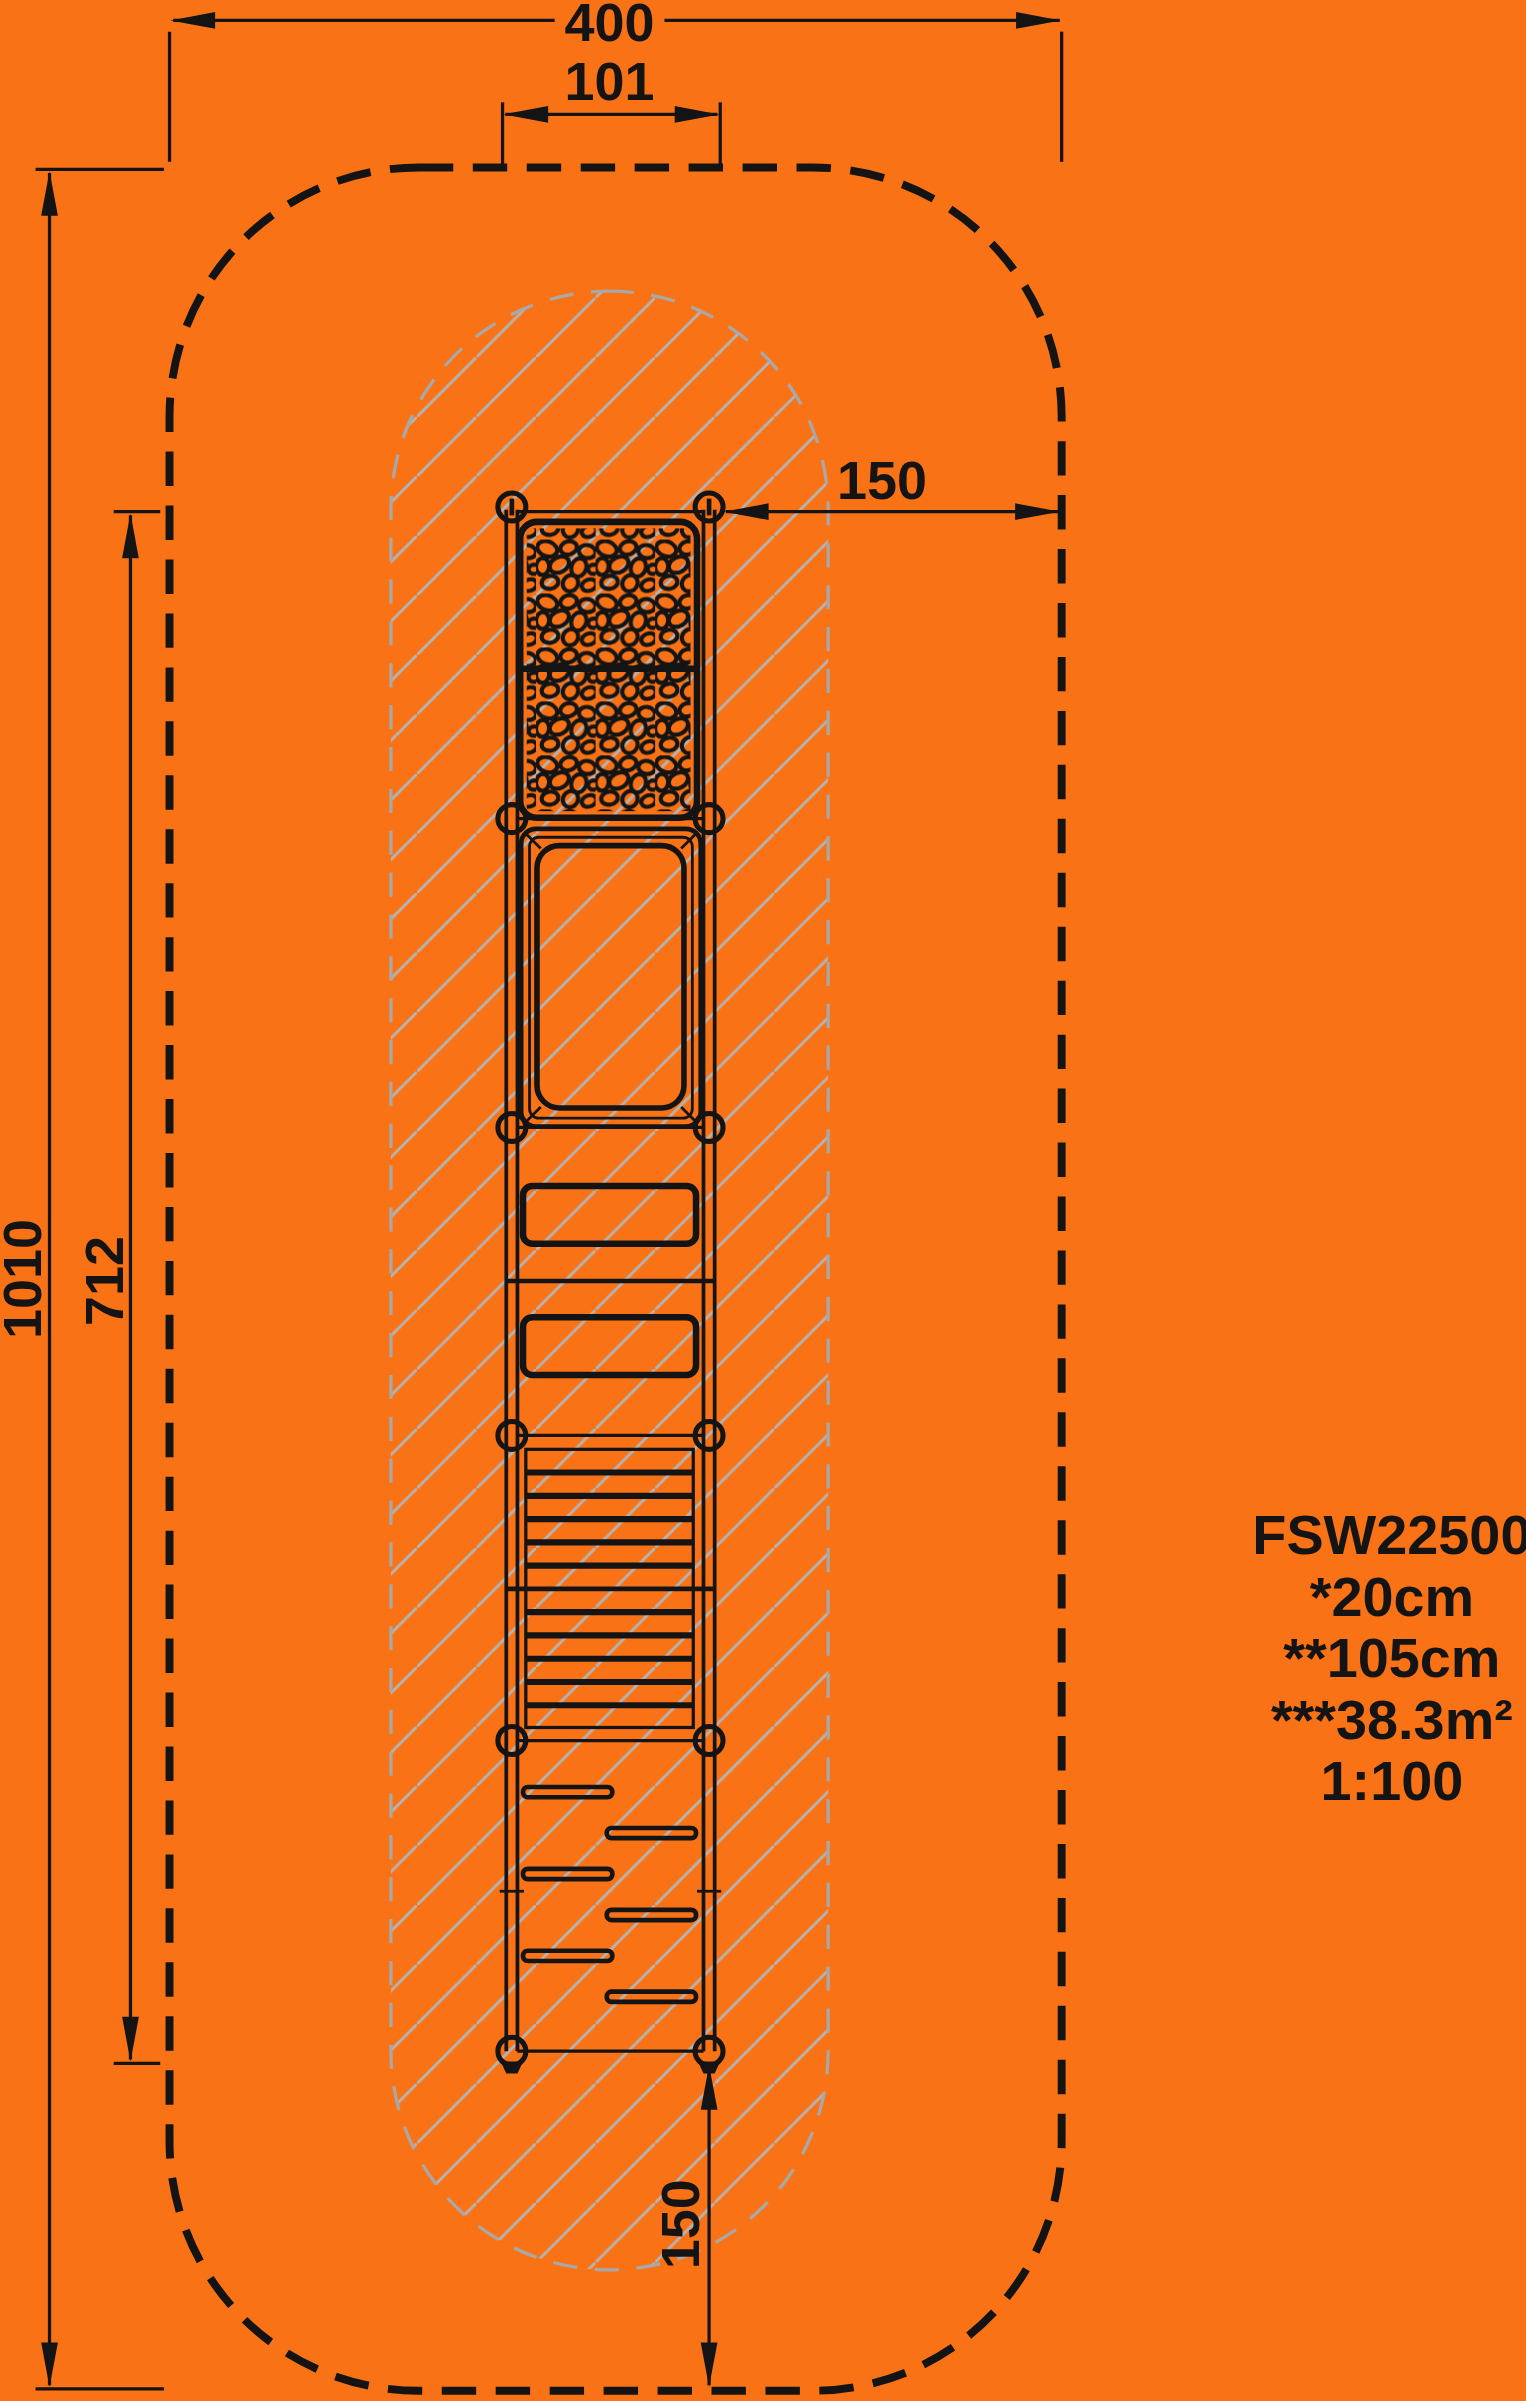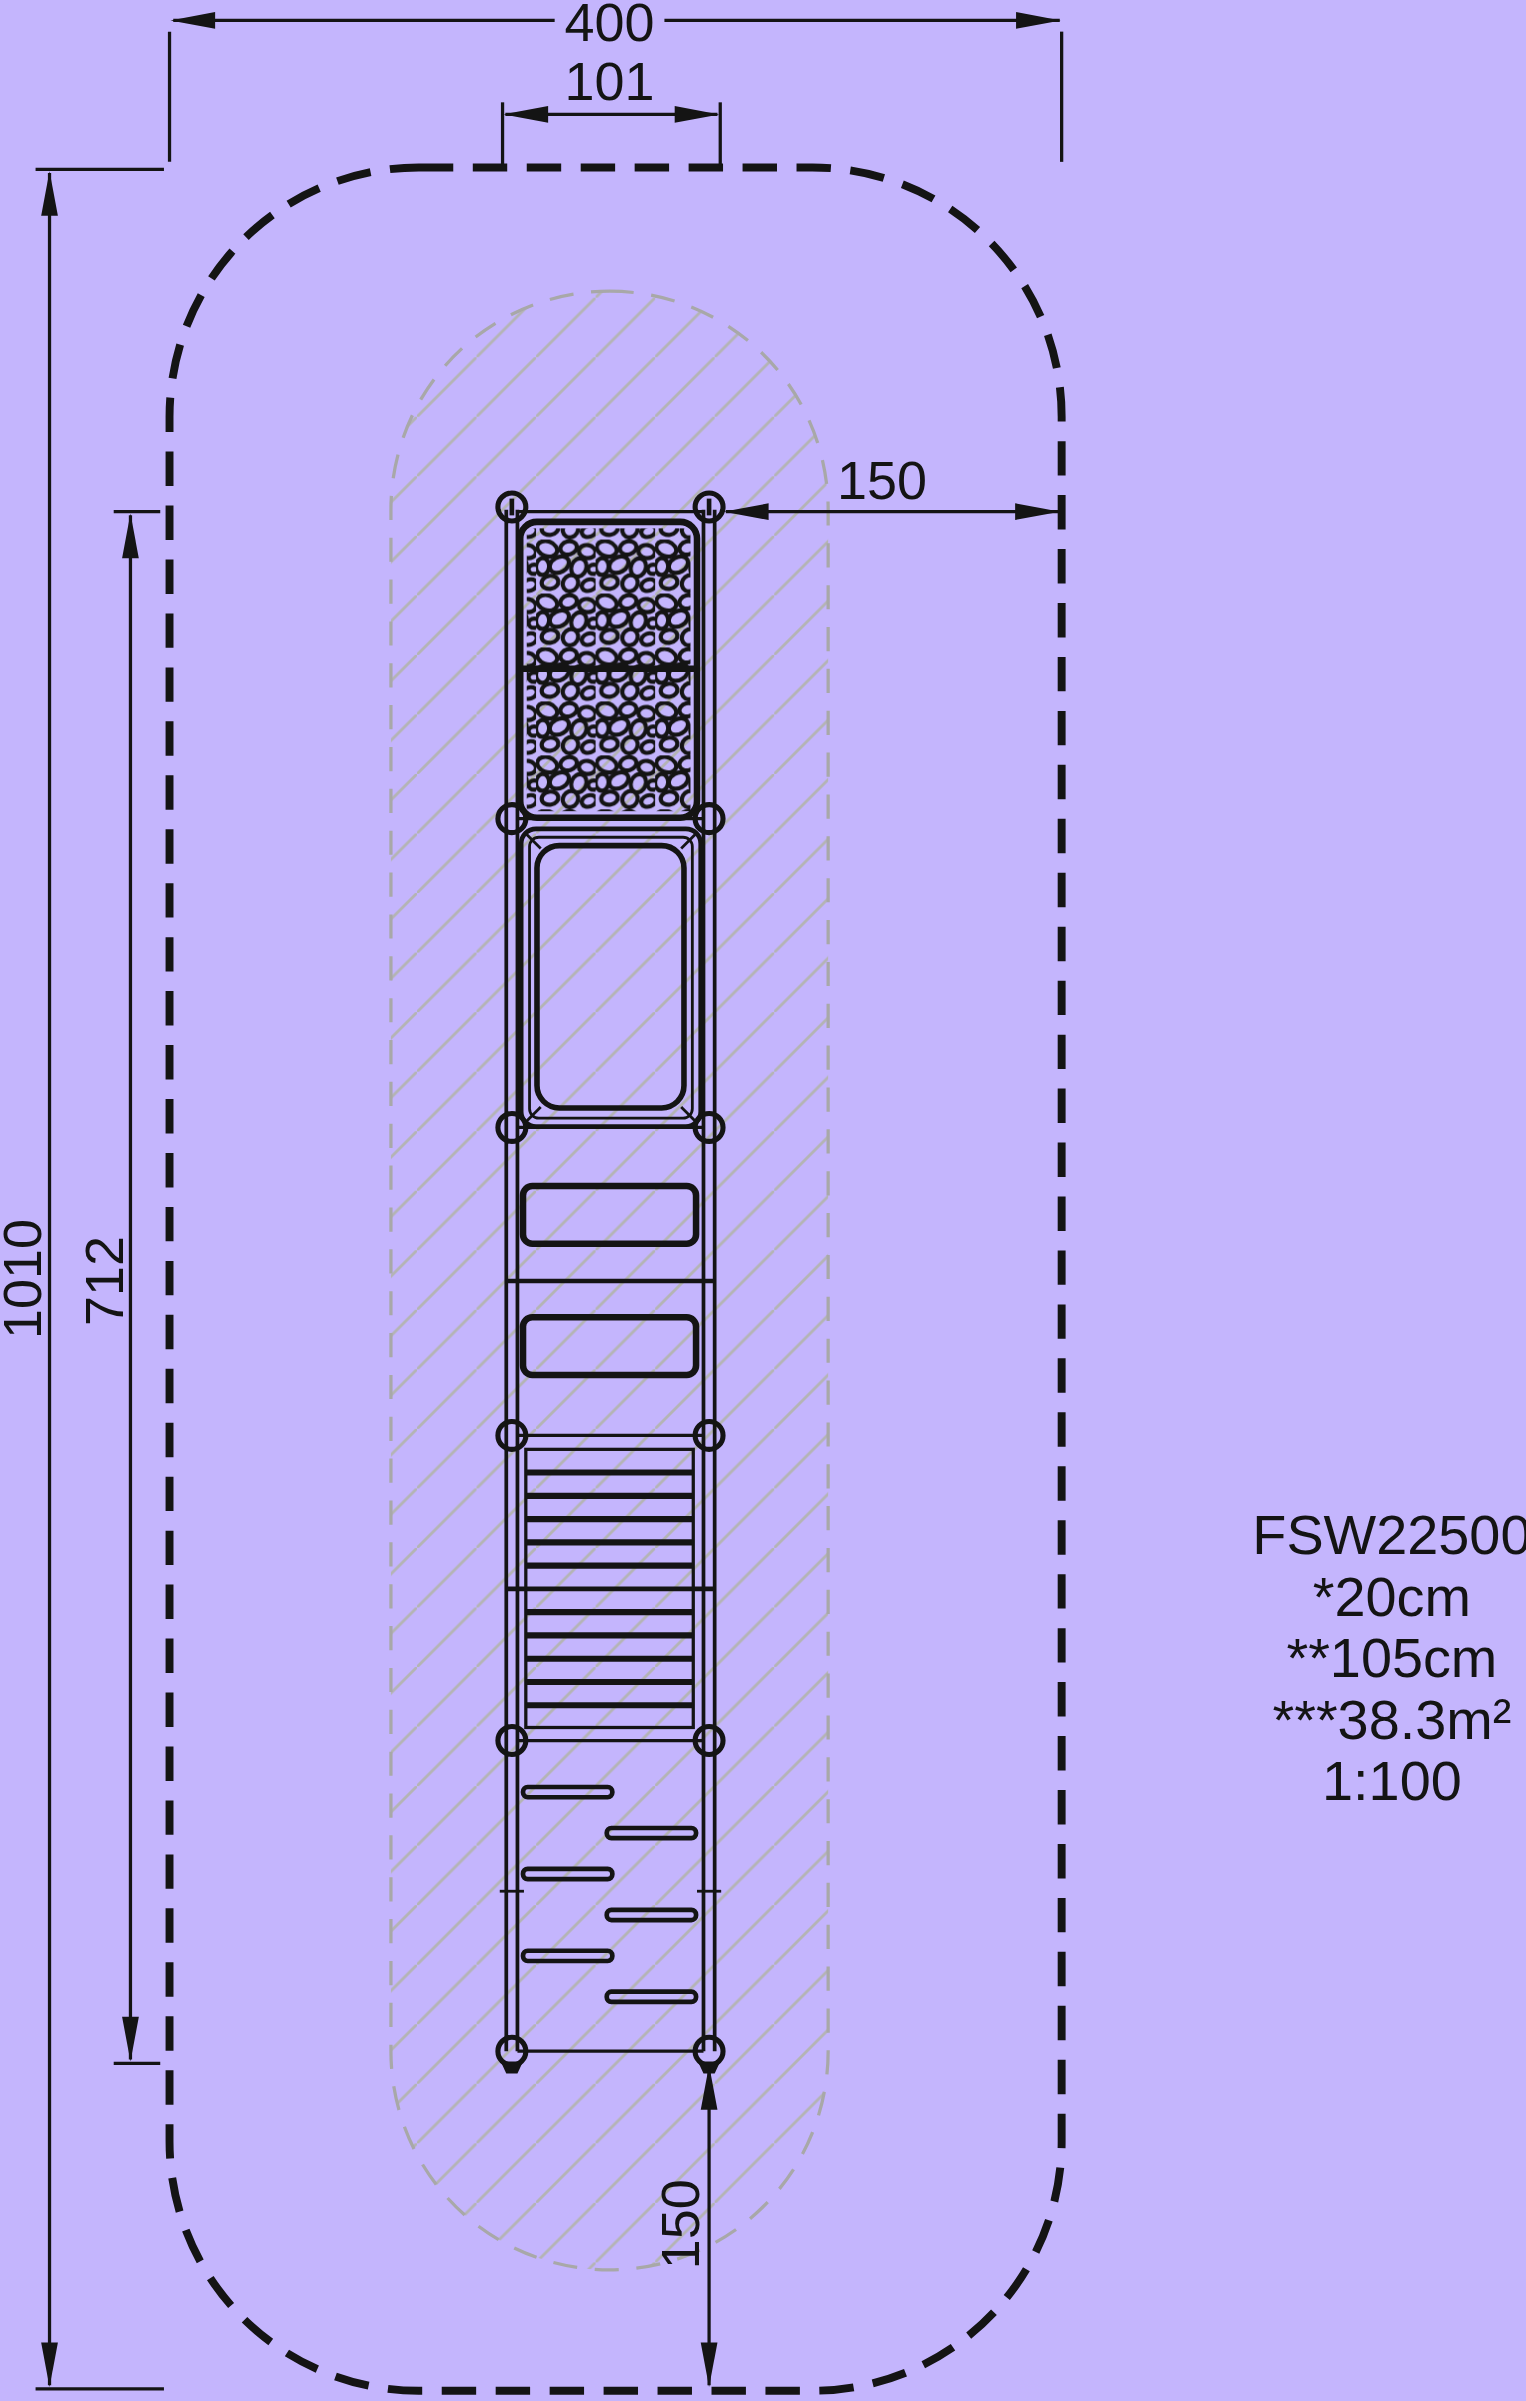--- a/index.html
+++ b/index.html
@@ -1,20 +1,21 @@
 <!DOCTYPE html>
 <html style="font-size:15px"><head>
 <meta charset="utf-8">
 <style>
   html,body{margin:0;padding:0;background:#ffffff;}
   .canvas{
     position:relative;
     width:1527px;height:2401px;
-    background:#c4b5fd;
+    background:#f97316;
     font-family:"Liberation Sans", sans-serif;
+    font-weight:bold;
   }
   svg{display:block;}
   text{
     font-family:"Liberation Sans", sans-serif;
     fill:#141414;
   }
   .dim-label{font-size:58px;}
   .info-label{font-size:60px;}
 </style>
 </head>

